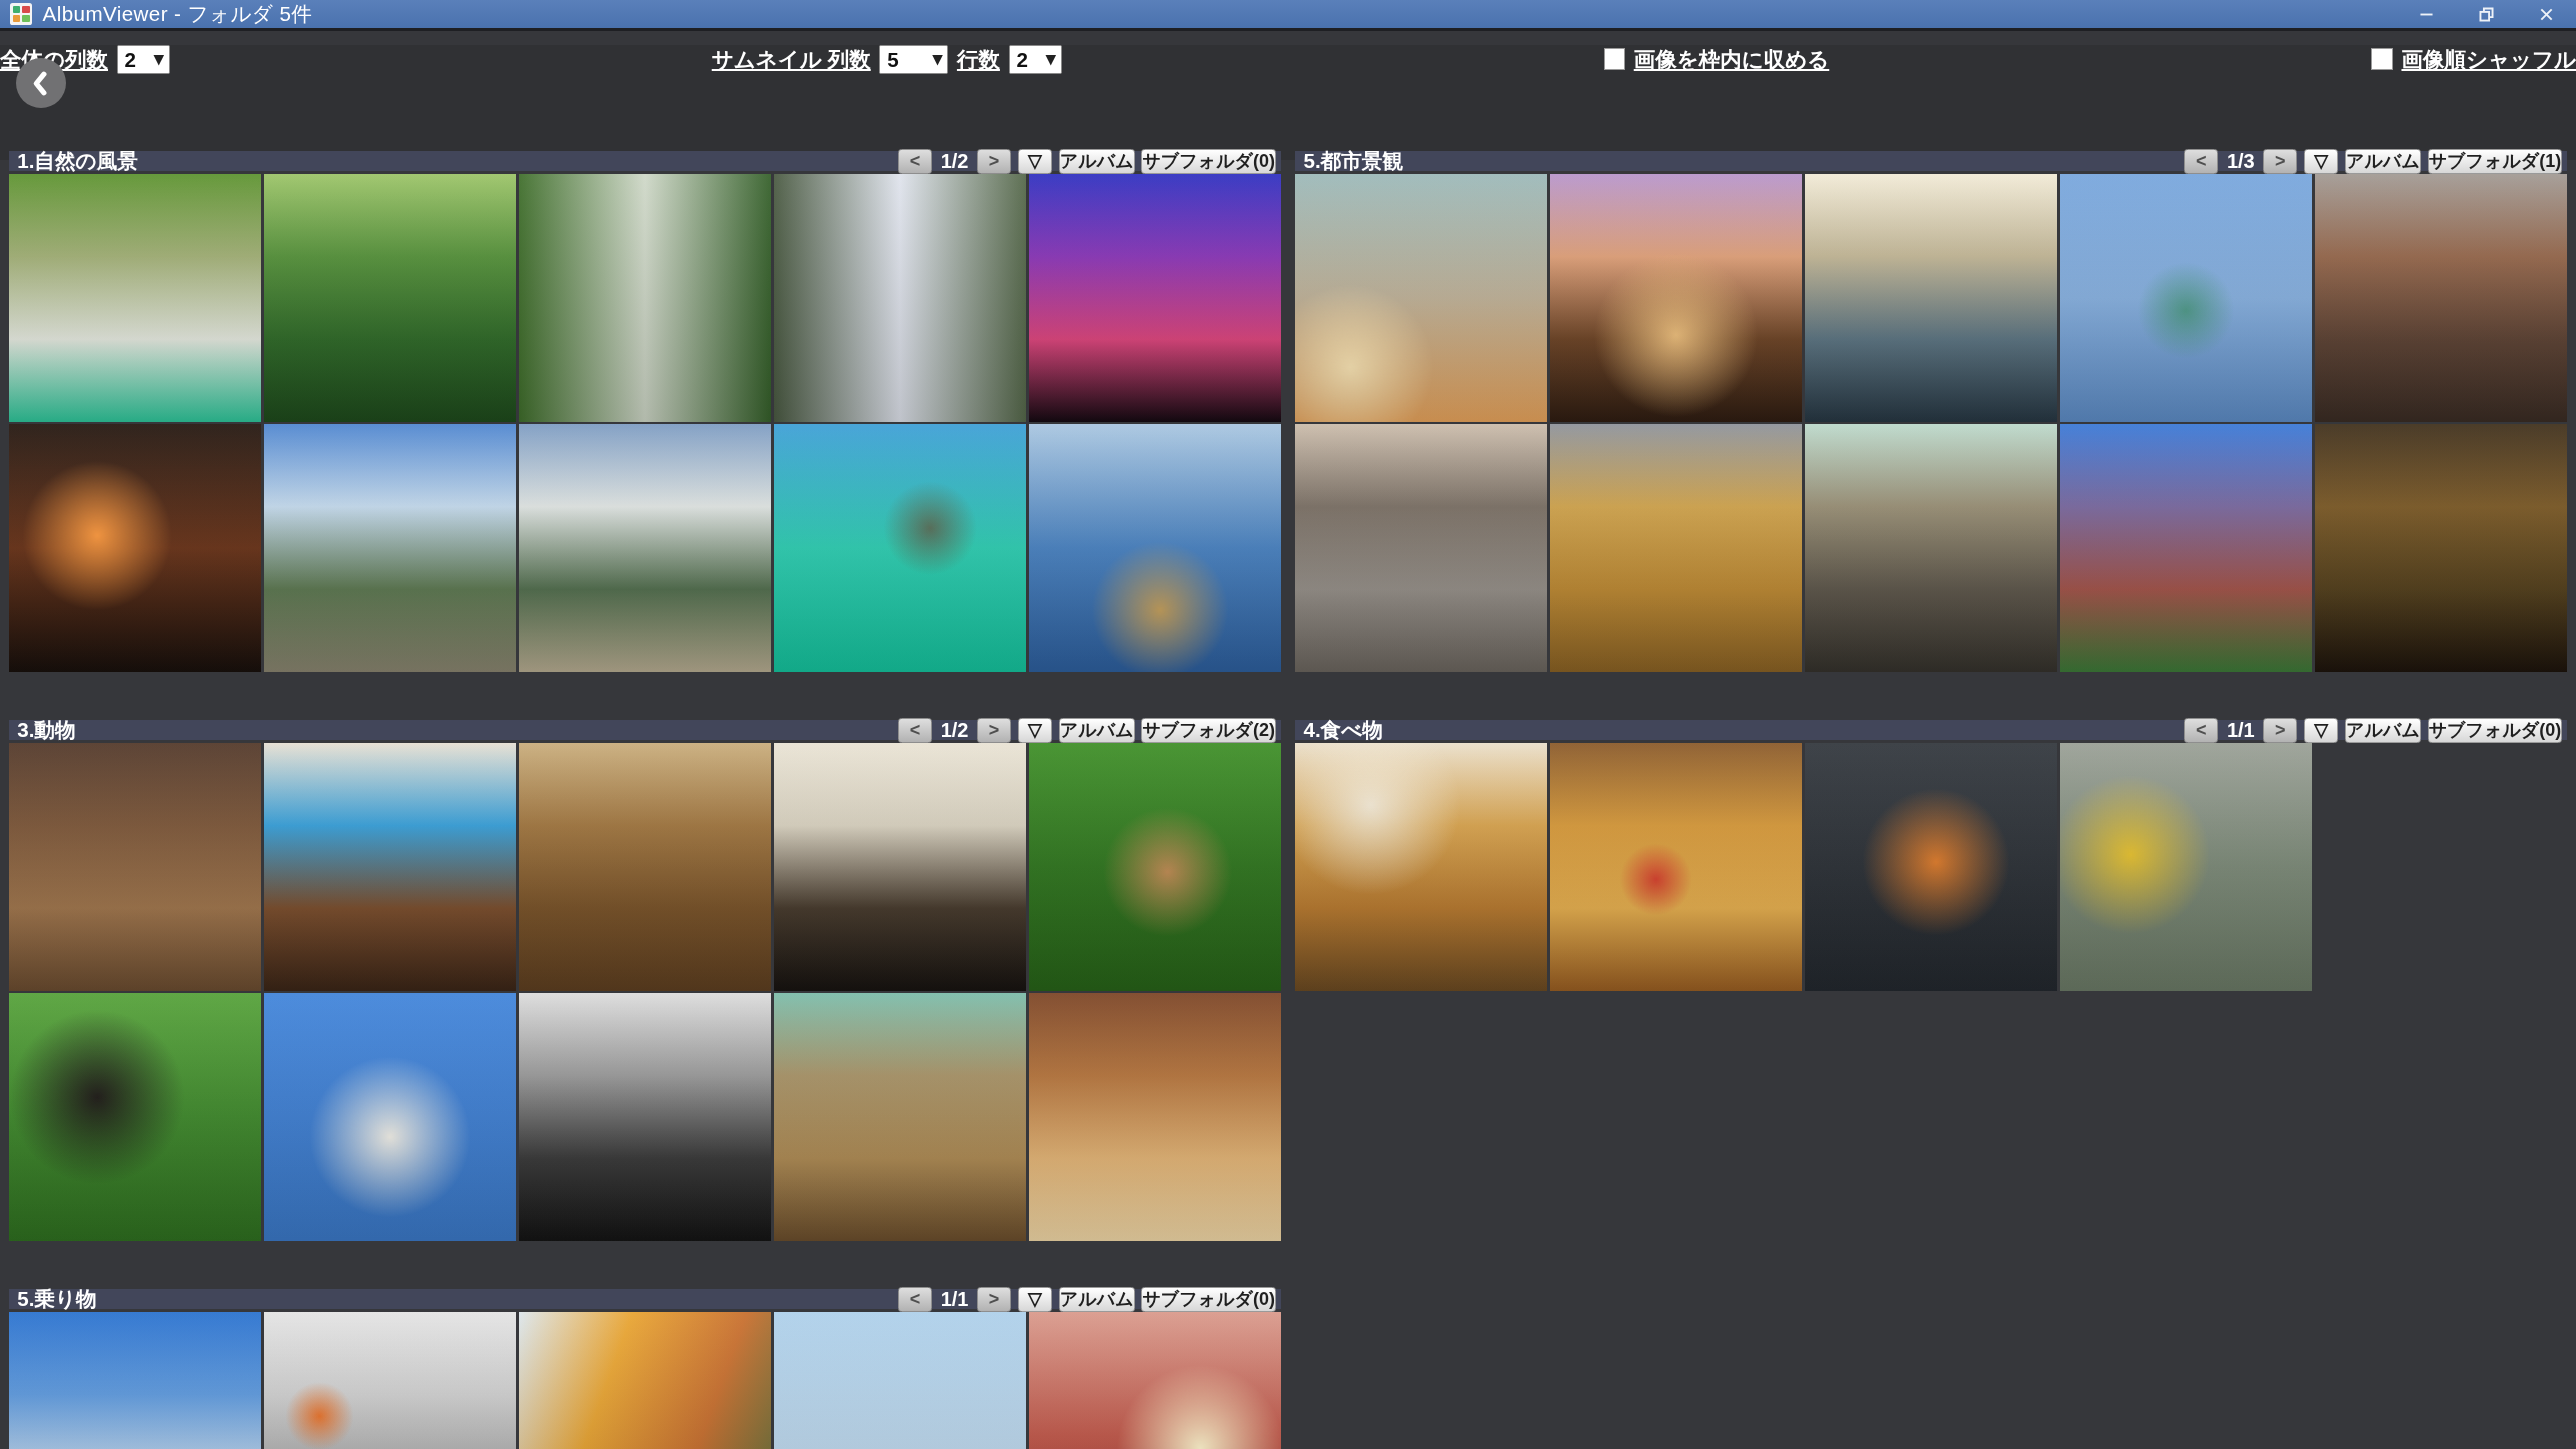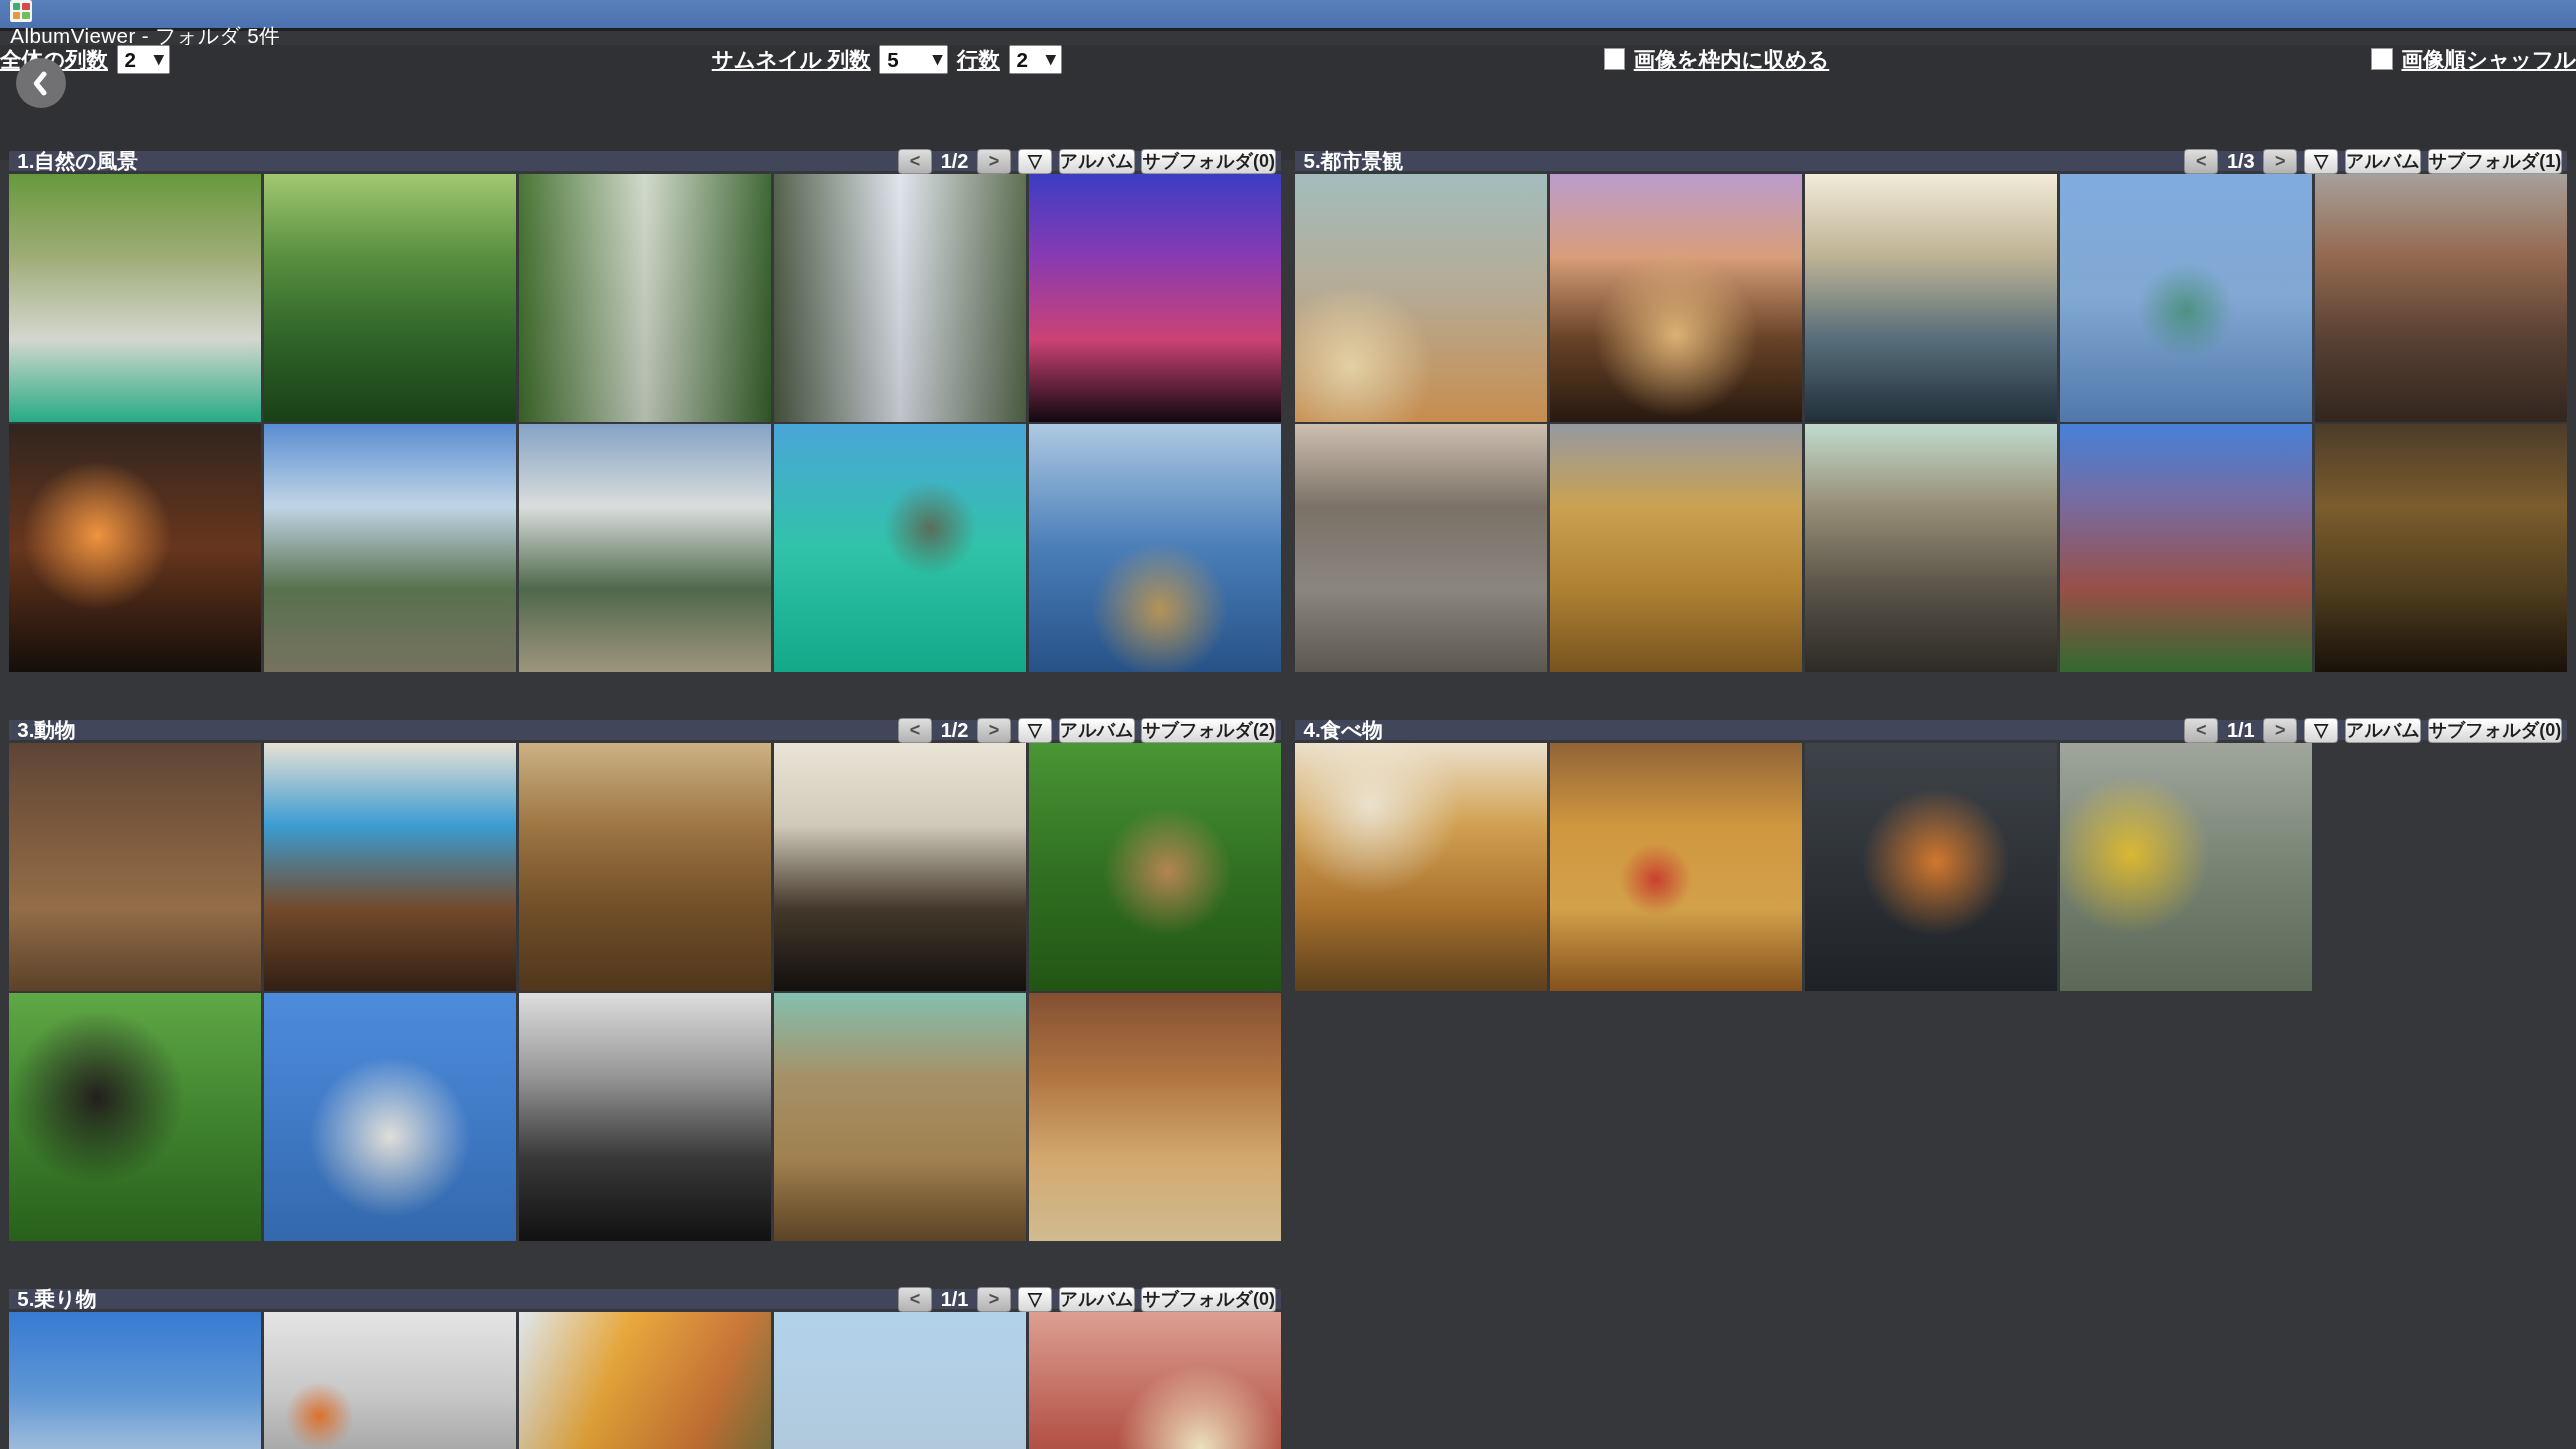--- a/index.html
+++ b/index.html
@@ -7,21 +7,21 @@
   body {
     font-family:"Liberation Sans", sans-serif;
     background:#36373b;
     color:#fff;
     position:relative;
   }
   
   .titlebar{
     height:31px; background:linear-gradient(#5a80ba,#4a72ae);
     border-bottom:3.4px solid #1e1f23;
-    display:flex; padding-left:10.3px;flex-direction:column;
+    display:flex; align-items:center; padding-left:10.3px;
   }
   .app-icon{
     width:22px;height:22px;background:#f4f4f4;border-radius:2.6px;
     display:grid;grid-template-columns:1fr 1fr;grid-template-rows:1fr 1fr;
     gap:1.7px;padding:2.6px;margin-right:10.3px;flex:0 0 auto;
   }
   .app-icon i{border-radius:0.9px;}
   .titlebar .title{font-size:20.6px;color:#fff;letter-spacing:0.4px;}
   .win-btns{margin-left:auto;display:flex;height:100%;}
   .win-btn{width:60px;height:100%;display:flex;align-items:center;justify-content:center;cursor:pointer;}

